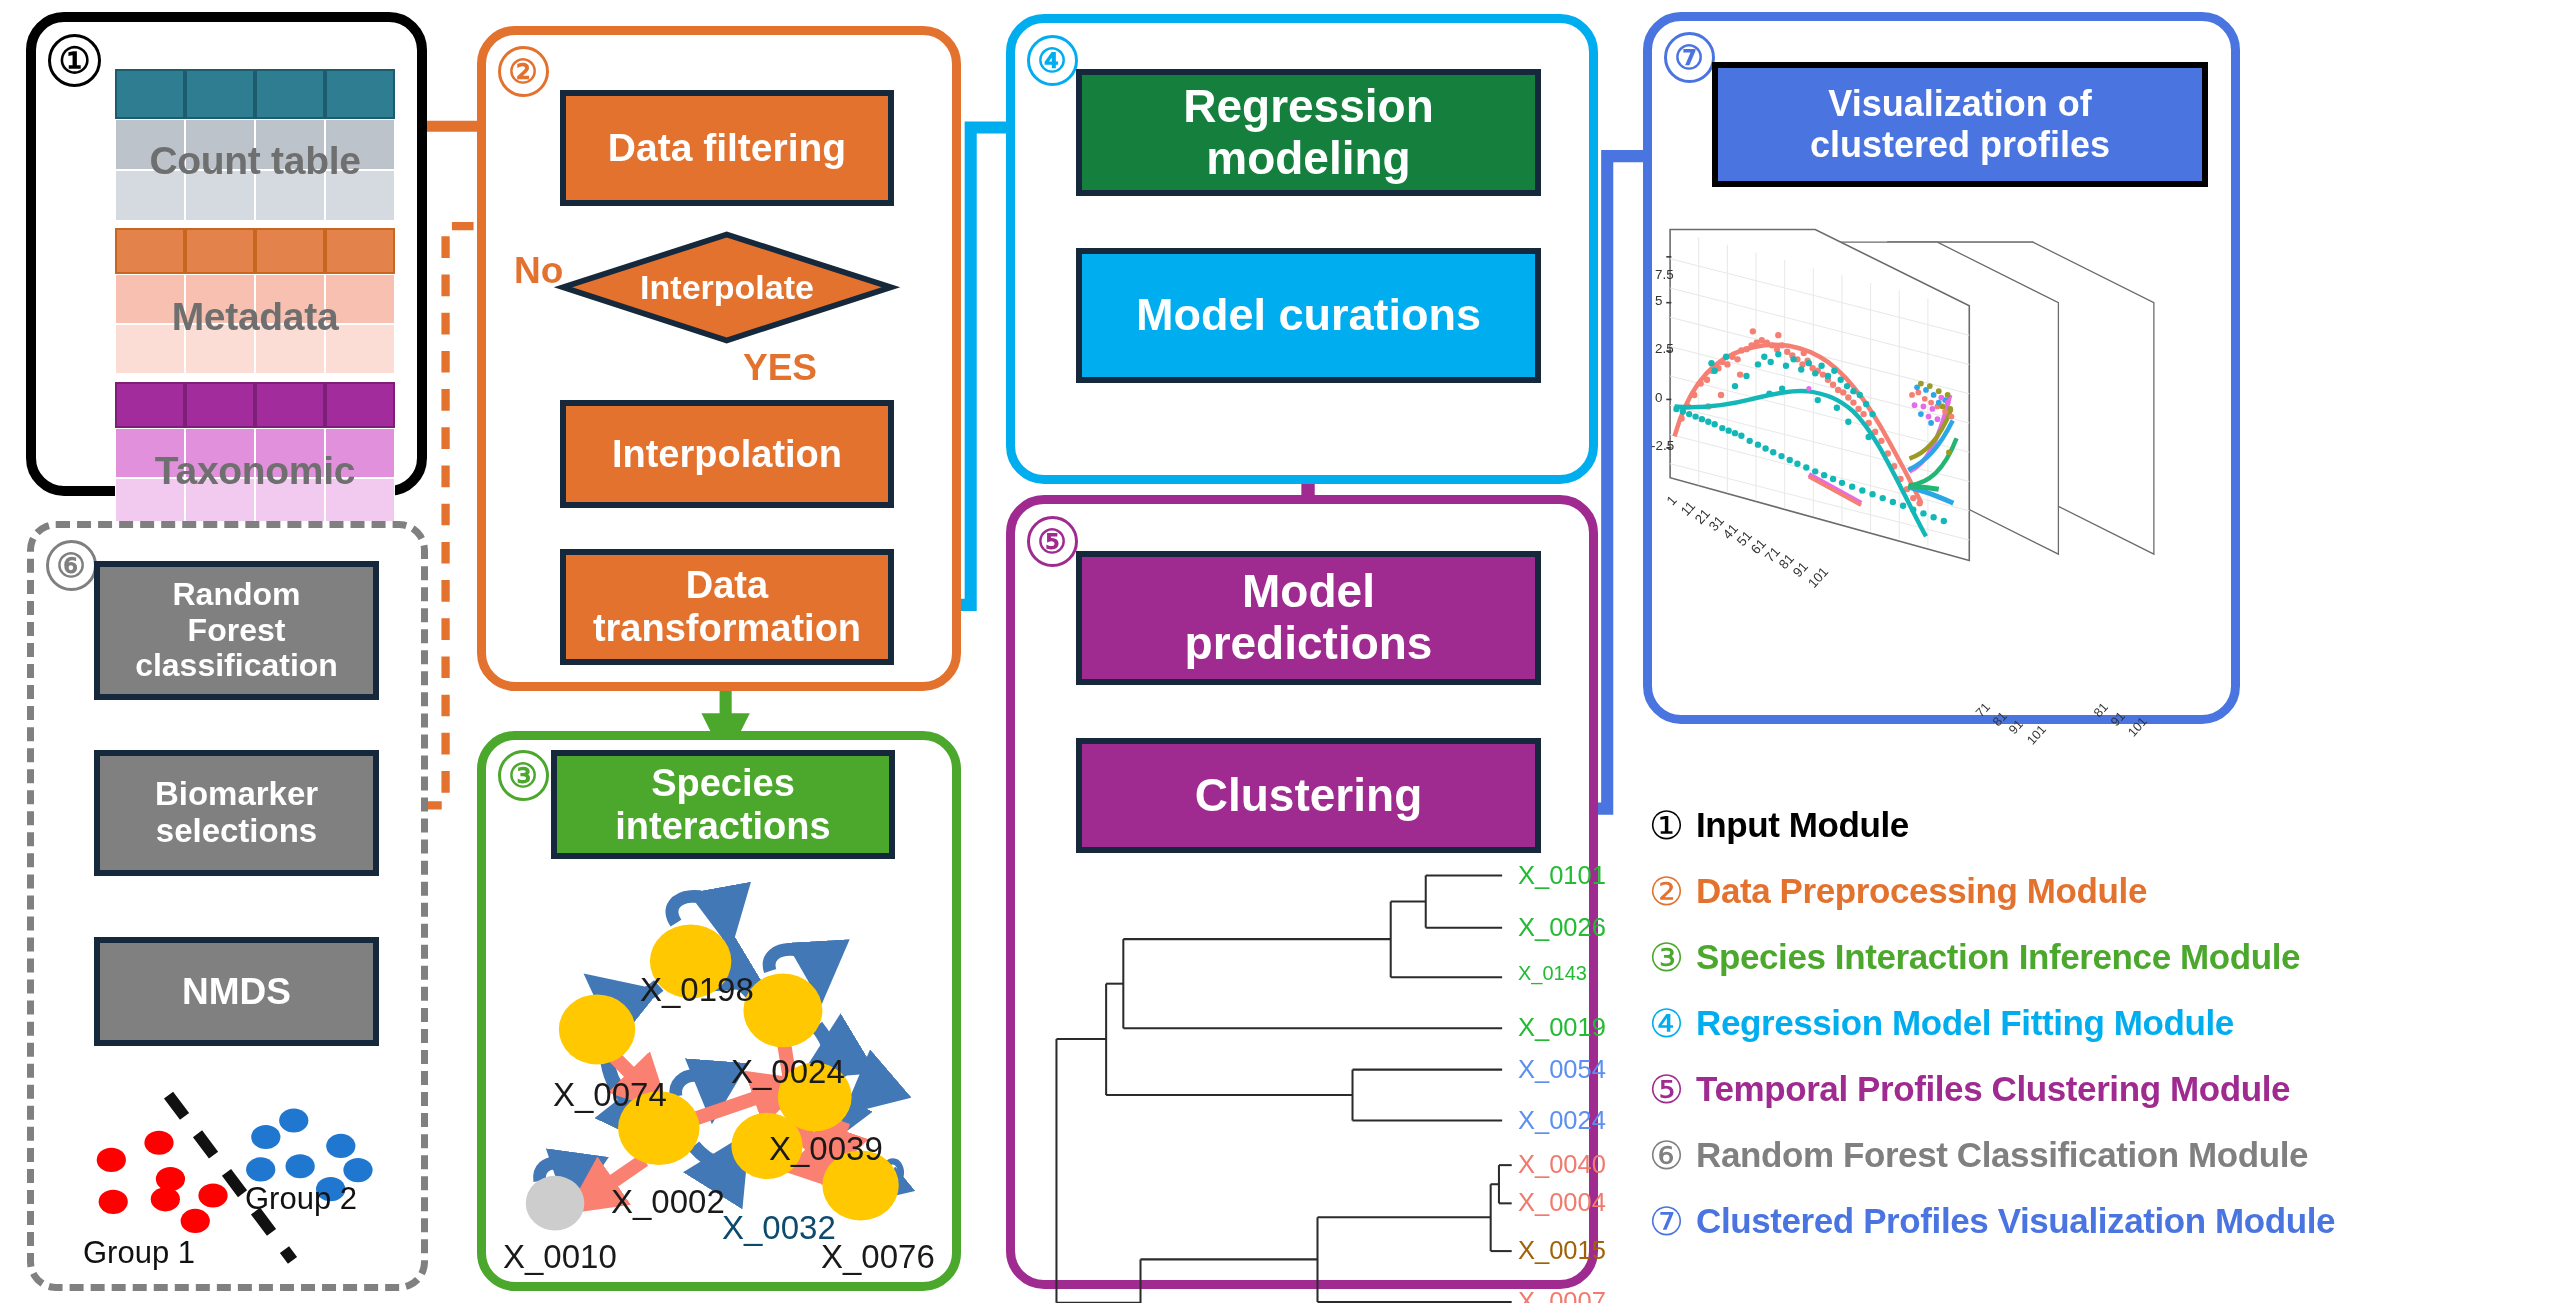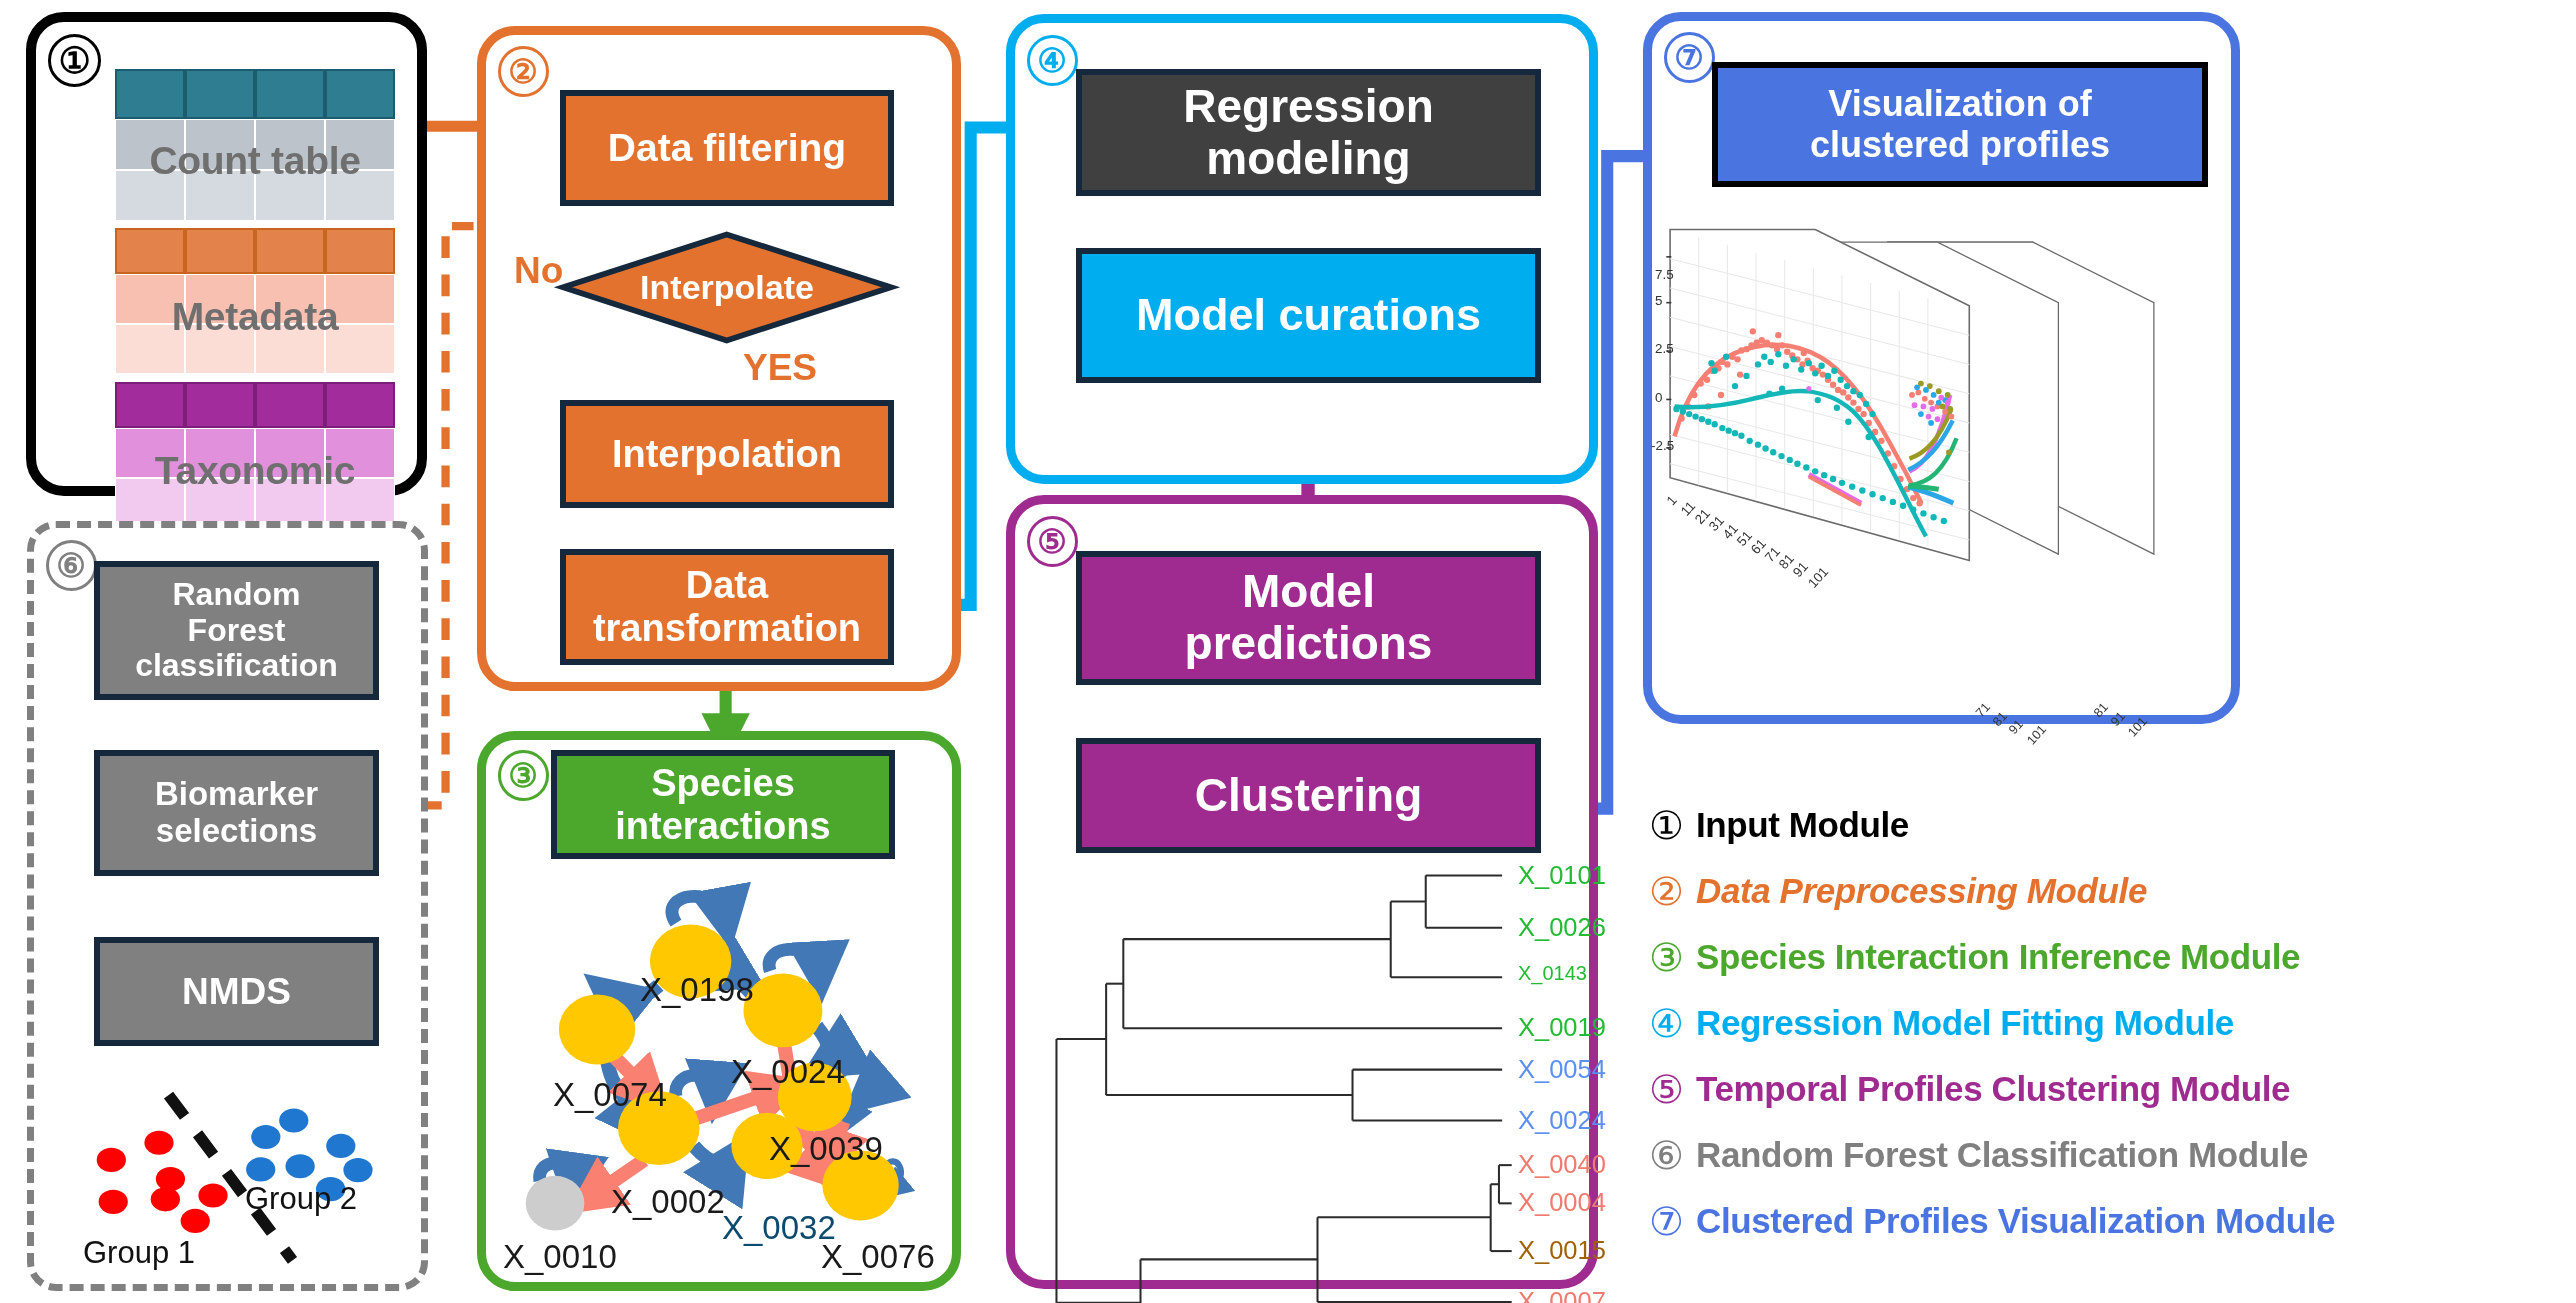--- a/index.html
+++ b/index.html
@@ -275,21 +275,21 @@
 <span class="txt" style="left:769px;top:1130px;font-size:33px;color:#1a1a1a;">X_0039</span>
 <span class="txt" style="left:611px;top:1183px;font-size:33px;color:#1a1a1a;">X_0002</span>
 <span class="txt" style="left:722px;top:1209px;font-size:33px;color:#0c4a6e;">X_0032</span>
 <span class="txt" style="left:821px;top:1238px;font-size:33px;color:#1a1a1a;">X_0076</span>
 <span class="txt" style="left:503px;top:1238px;font-size:33px;color:#1a1a1a;">X_0010</span>
 
 <div class="frame" style="left:1006px;top:14px;width:592px;height:470px;border:9px solid #00AEEF;">
   <div class="num" style="left:11.5px;top:11.5px;width:51px;height:51px;border:3.8px solid #00AEEF;color:#00AEEF;font-size:33px;">④</div>
 </div>
 
-<div class="pbox" style="left:1076px;top:69px;width:465px;height:127px;background:#404040;font-size:46px;">
+<div class="pbox" style="left:1076px;top:69px;width:465px;height:127px;background:#15803d;font-size:46px;">
   <span>Regression<br>modeling</span>
 </div>
 <div class="pbox" style="left:1076px;top:248px;width:465px;height:135px;background:#00AEEF;font-size:45px;">Model curations</div>
 
 <div class="frame" style="left:1006px;top:495px;width:592px;height:794px;border:9px solid #A02B90;">
   <div class="num" style="left:11.5px;top:11.5px;width:51px;height:51px;border:3.8px solid #A02B90;color:#A02B90;font-size:33px;">⑤</div>
 </div>
 
 <div class="pbox" style="left:1076px;top:551px;width:465px;height:134px;background:#A02B90;font-size:46px;">
   <span>Model<br>predictions</span>
@@ -631,21 +631,21 @@
 <span class="txt" style="left:2111px;top:712px;font-size:12.7px;color:#333;transform:rotate(-48deg);">91</span>
 <span class="txt" style="left:2127px;top:720px;font-size:12.7px;color:#333;transform:rotate(-48deg);">101</span>
 
 <div id="legend">
   <div class="lgrow">
     <span class="lgnum" style="color:#000;">①</span>
     <span class="lgtxt" style="color:#000;">Input Module</span>
   </div>
   <div class="lgrow">
     <span class="lgnum" style="color:#E3722F;">②</span>
-    <span class="lgtxt" style="color:#E3722F;font-style:italic;">Data Preprocessing Module</span>
+    <span class="lgtxt" style="color:#E3722F;">Data Preprocessing Module</span>
   </div>
   <div class="lgrow">
     <span class="lgnum" style="color:#4CA82D;">③</span>
     <span class="lgtxt" style="color:#4CA82D;">Species Interaction Inference Module</span>
   </div>
   <div class="lgrow">
     <span class="lgnum" style="color:#00AEEF;">④</span>
     <span class="lgtxt" style="color:#00AEEF;">Regression Model Fitting Module</span>
   </div>
   <div class="lgrow">

